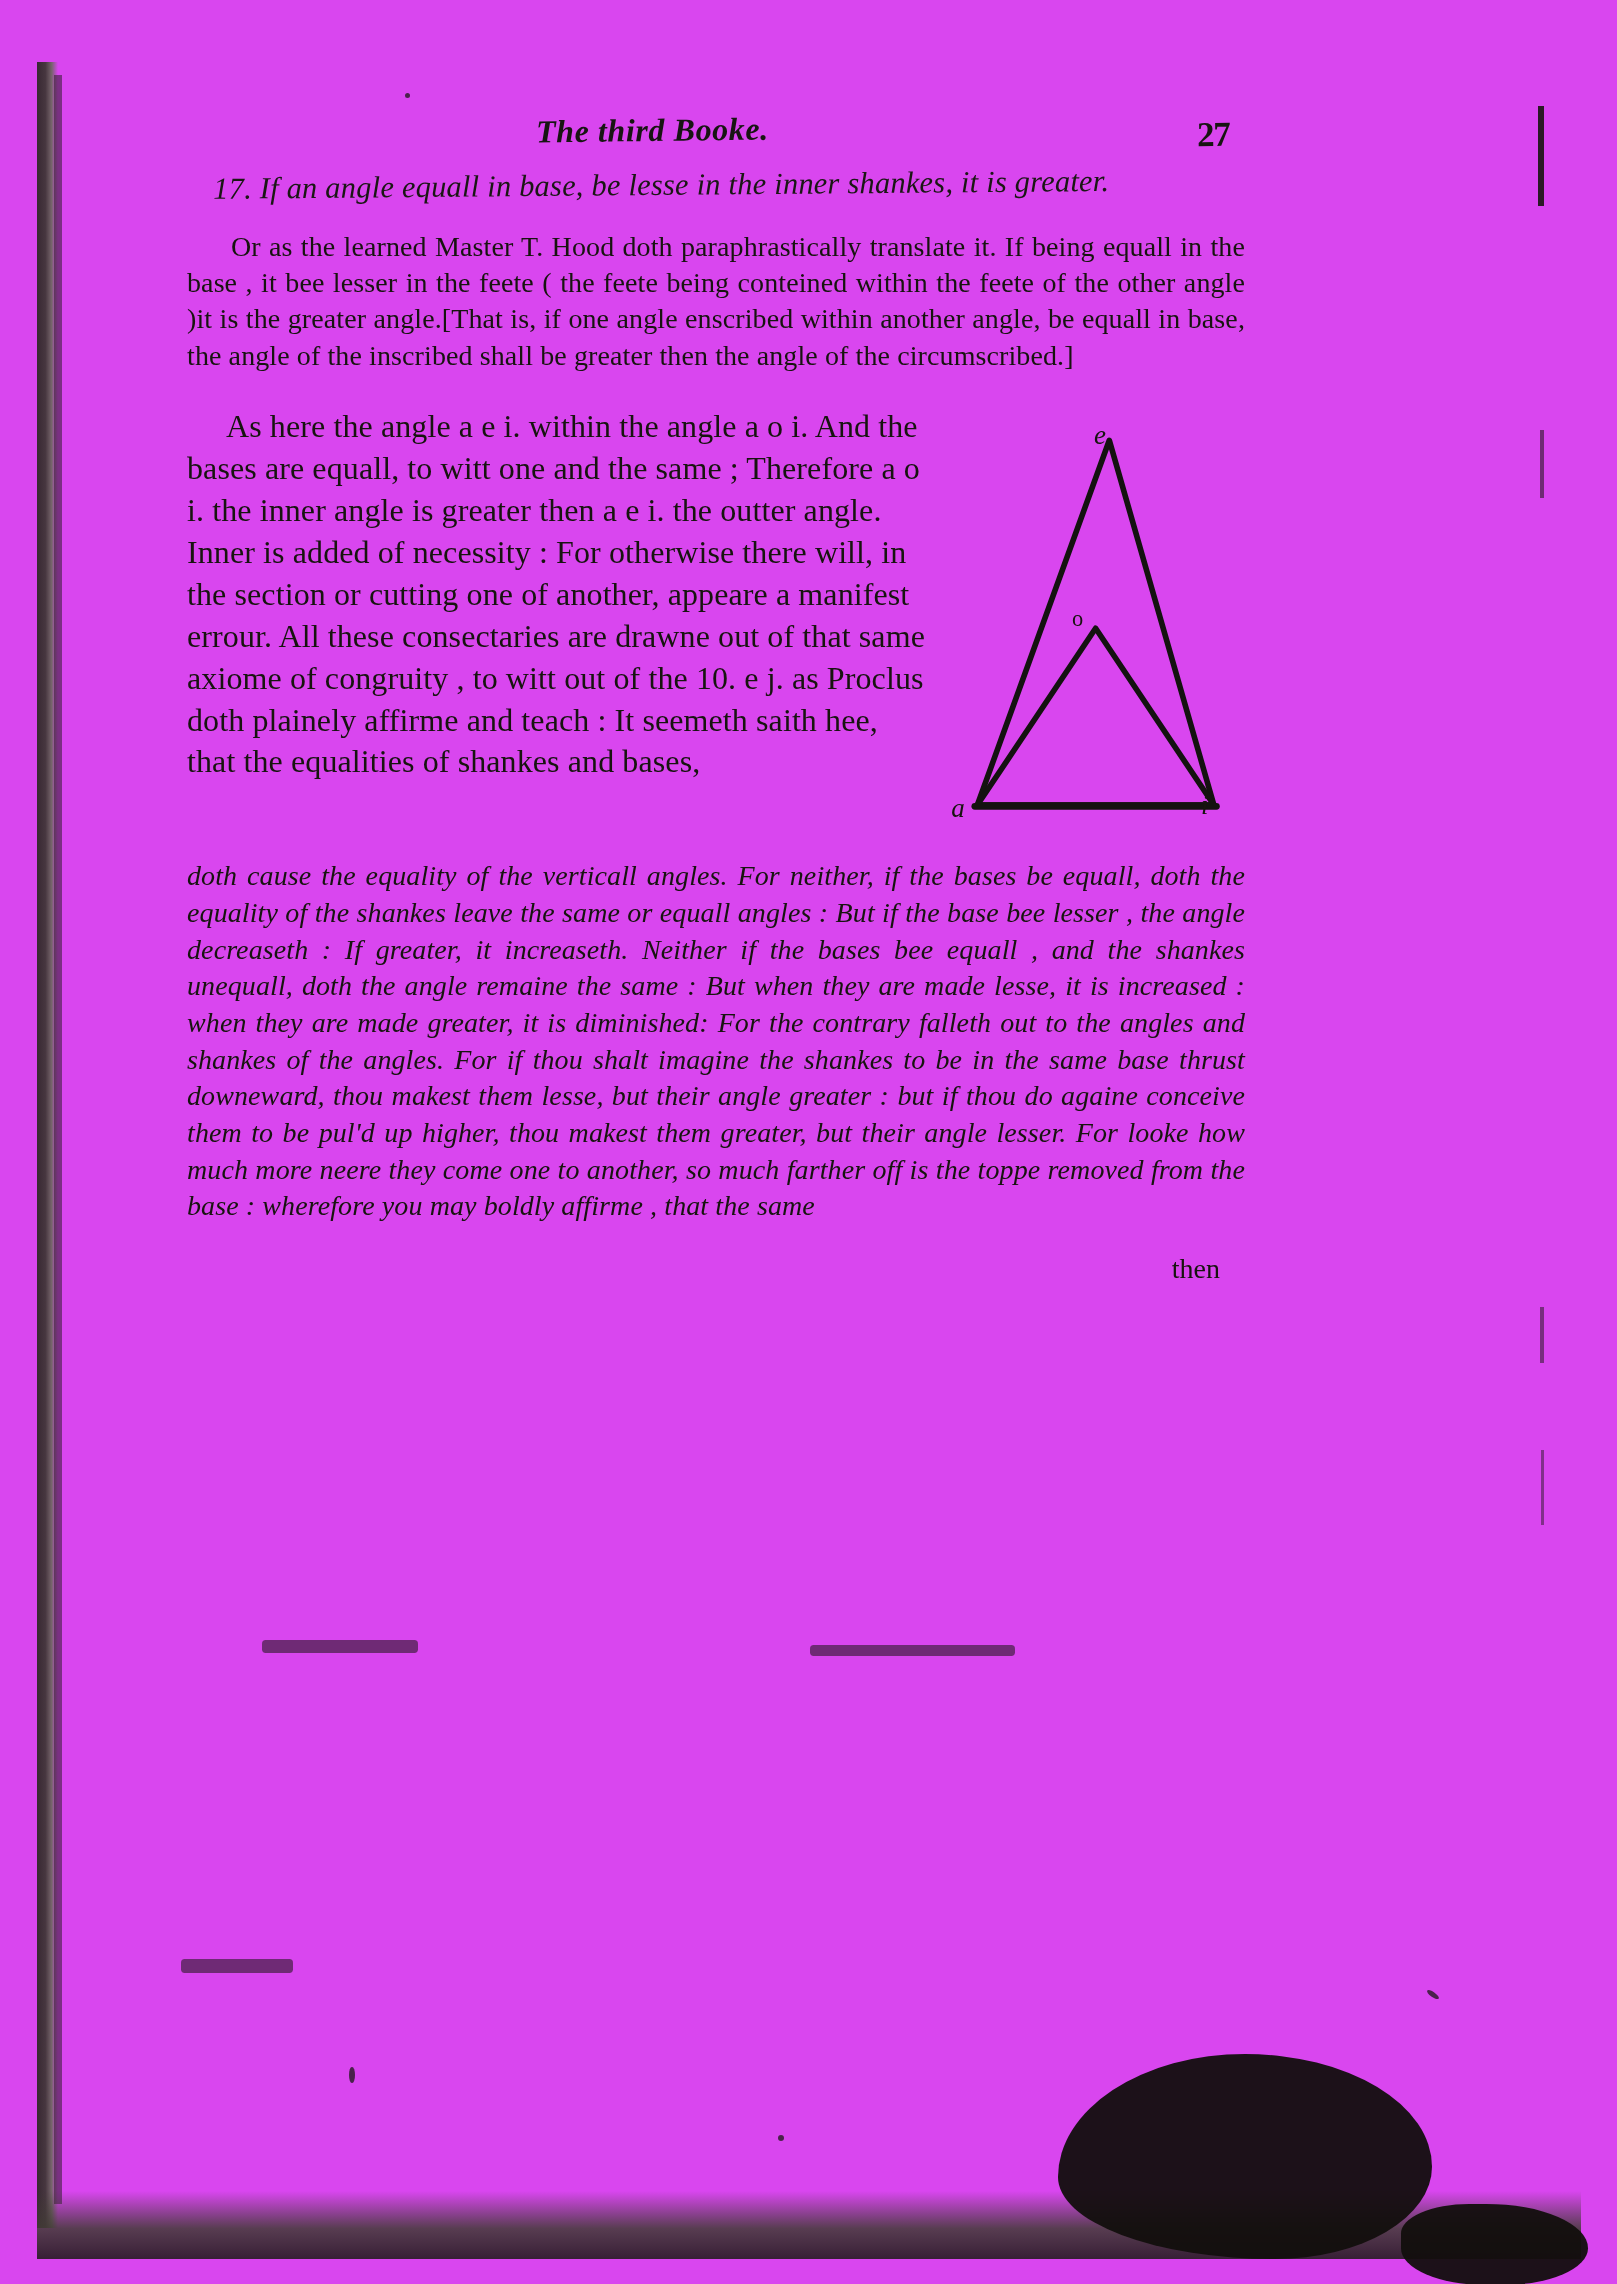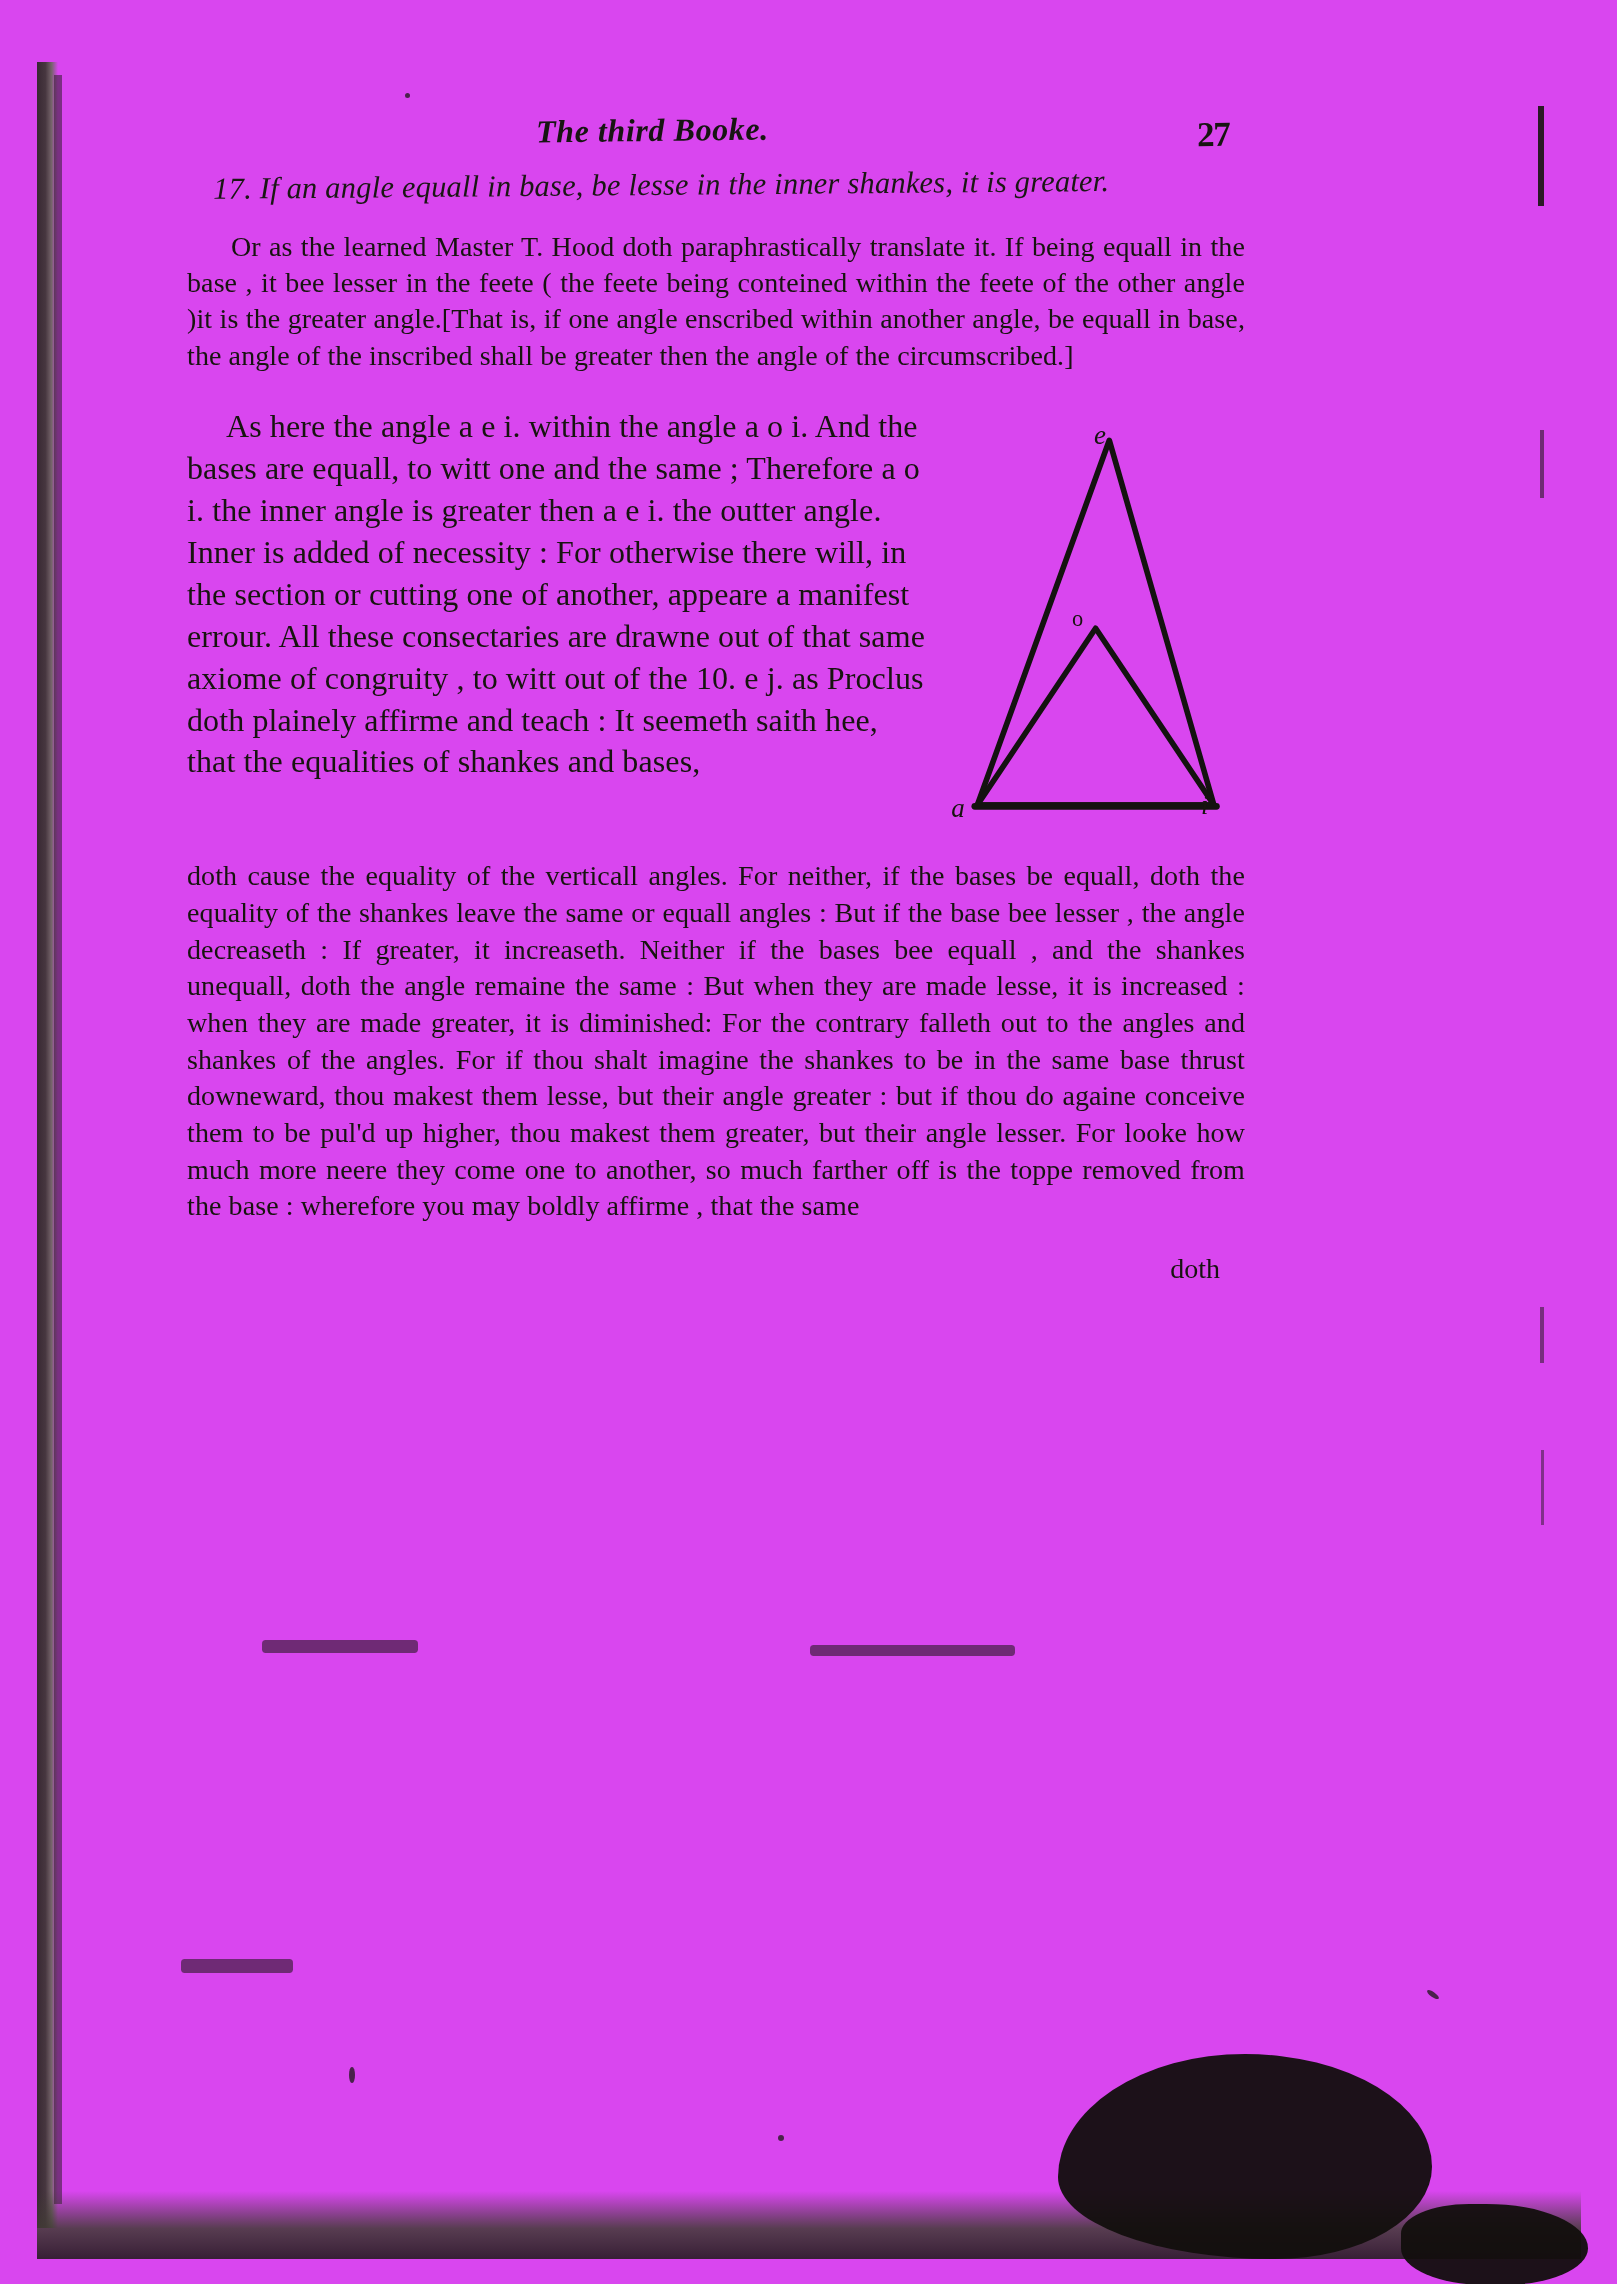--- a/index.html
+++ b/index.html
@@ -147,20 +147,21 @@
   }
   .para-flow .indent { display: inline-block; width: 39px; }
 
   .para-wide {
     clear: both;
     font-size: 28px;
     line-height: 1.31;
     color: #17140f;
     text-align: justify;
     letter-spacing: 0.1px;
+    font-style: italic;
   }
   .catchword {
     text-align: right;
     font-size: 28px;
     color: #17140f;
     padding-right: 25px;
     margin-top: 2.5px;
   }
   .smear {
     position: absolute;
@@ -216,20 +217,20 @@
         <span class="fig-label lbl-o">o</span>
         <span class="fig-label lbl-a">a</span>
         <span class="fig-label lbl-i">i</span>
       </div>
 
       <p class="para-flow"><span class="indent"></span><span>As here the angle a e i. within the angle a o i. And the bases are equall, to witt one and the same ; Therefore a o i. the inner angle is greater then a e i. the outter angle. Inner is added of necessity : For otherwise there will, in the section or cutting one of another, appeare a manifest errour. All these consectaries are drawne out of that same axiome of congruity , to witt out of the 10. e j. as Proclus doth plainely affirme and teach : It seemeth saith hee, that the equalities of shankes and bases,</span></p>
     </div>
 
     <p class="para-wide"><span>doth cause the equality of the verticall angles. For neither, if the bases be equall, doth the equality of the shankes leave the same or equall angles : But if the base bee lesser , the angle decreaseth : If greater, it increaseth. Neither if the bases bee equall , and the shankes unequall, doth the angle remaine the same : But when they are made lesse, it is increased : when they are made greater, it is diminished: For the contrary falleth out to the angles and shankes of the angles. For if thou shalt imagine the shankes to be in the same base thrust downeward, thou makest them lesse, but their angle greater : but if thou do againe conceive them to be pul'd up higher, thou makest them greater, but their angle lesser. For looke how much more neere they come one to another, so much farther off is the toppe removed from the base : wherefore you may boldly affirme , that the same</span></p>
 
-    <div class="catchword">doth</div>
+    <div class="catchword">then</div>
 
     <div class="smear" style="left:75px;top:1528px;width:156px;height:12.5px;"></div>
     <div class="smear" style="left:623px;top:1533px;width:205px;height:11.2px;"></div>
     <div class="smear" style="left:-6.2px;top:1847px;width:112px;height:13.7px;"></div>
   </div>
 </div>
 
 
 </body></html>

